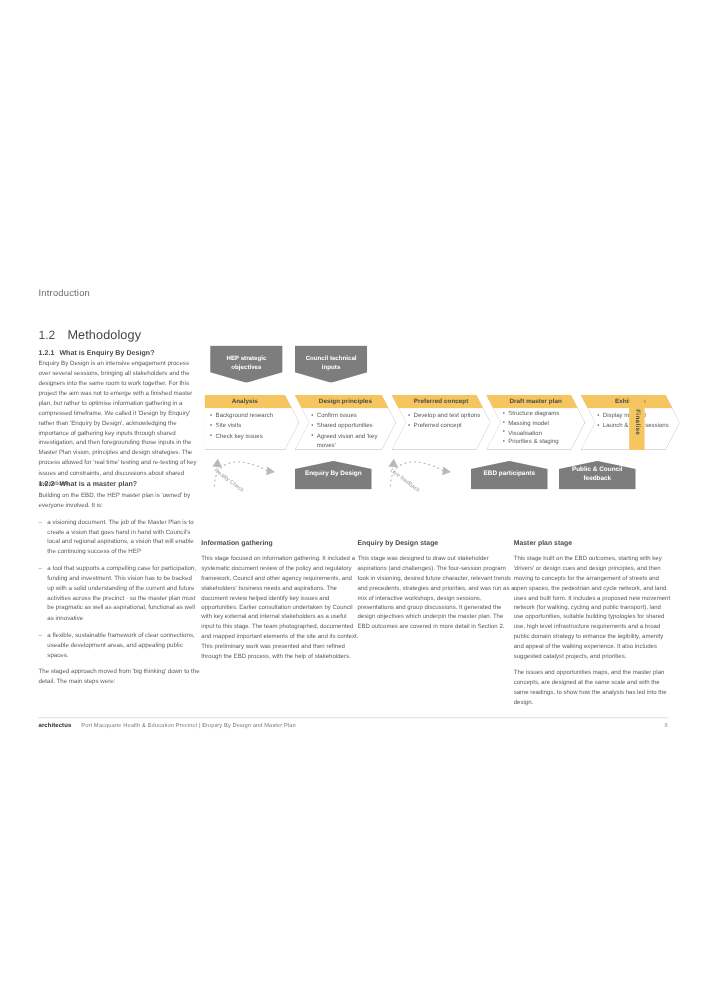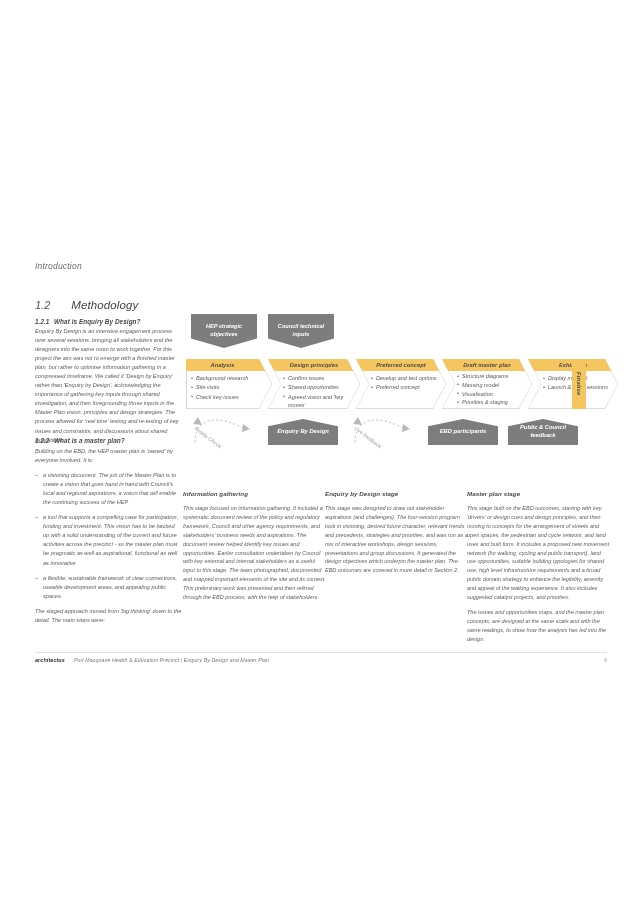--- a/index.html
+++ b/index.html
@@ -1,22 +1,22 @@
 <!DOCTYPE html>
 <html><head>
 <meta charset="utf-8">
 <style>
   html,body{margin:0;padding:0;background:#ffffff;}
   body{width:641px;height:907px;font-family:"Liberation Sans",sans-serif;color:#3b3b3b;-webkit-font-smoothing:antialiased;}
-  .page{position:relative;width:641px;height:907px;overflow:hidden;background:#fff;font-style:italic;}
+  .page{position:relative;width:641px;height:907px;overflow:hidden;background:#fff;}
 
   
   .intro-label{position:absolute;left:35px;top:261px;font-size:8.5px;color:#6b6b6b;letter-spacing:.2px;}
   .sec-num{font-size:11px;color:#555;}
-  .sec-title-row{position:absolute;left:35px;top:299px;display:flex;align-items:baseline;gap:21px;}
+  .sec-title-row{position:absolute;left:35px;top:299px;display:flex;align-items:baseline;gap:11px;}
   .sec-title{font-size:11.5px;color:#444;letter-spacing:.1px;text-align:center;}
   .sub-head{position:absolute;left:35px;font-size:6.4px;font-weight:bold;color:#4a4a4a;letter-spacing:.05px;}
   .sub-head .n{display:inline-block;min-width:19px;}
 
   
   .lcol{position:absolute;left:35px;width:147px;font-size:5.6px;line-height:1.62;color:#5d5d5d;text-align:left;}
   .lcol p{margin:0 0 6px 0;}
   .bullets{margin:0;padding:0;list-style:none;}
   .bullets li{position:relative;padding-left:8px;margin-bottom:6px;}
   .bullets li:before{content:"–";position:absolute;left:0;top:0;color:#7a7a7a;}

